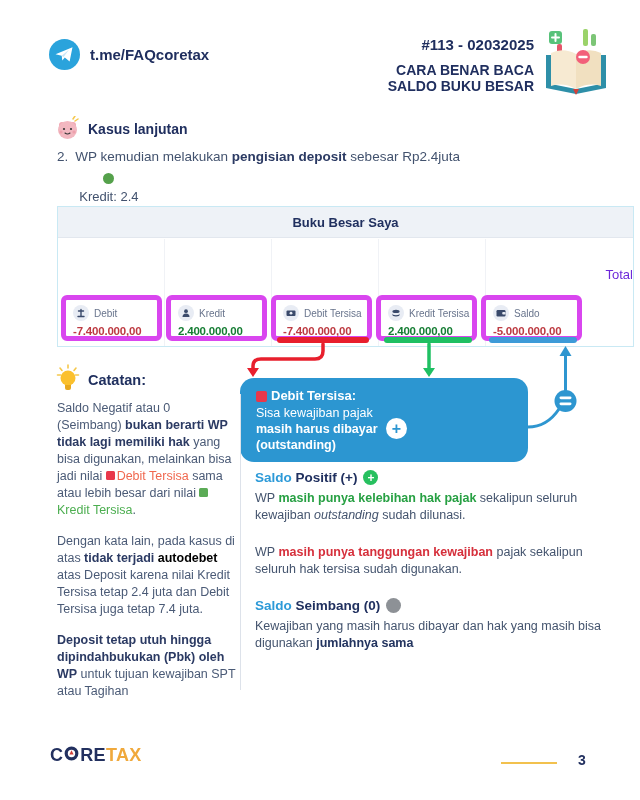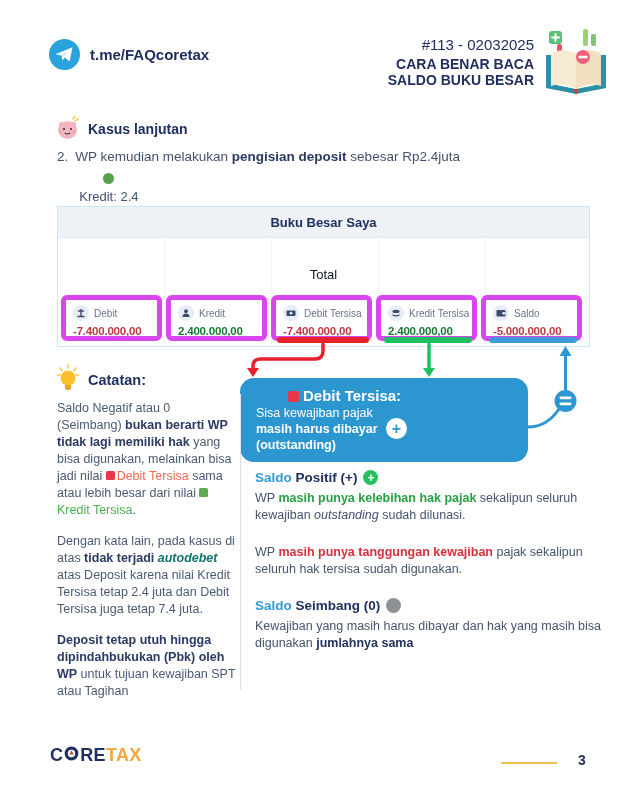--- a/index.html
+++ b/index.html
@@ -6,43 +6,43 @@
   body { background:#e8e8e8; font-family:"Liberation Sans", sans-serif; }
   .page {
     position:relative; width:640px; height:800px; margin:0 auto;
     background:#ffffff; overflow:hidden; color:#44546e;
   }
   
   .tg-icon { position:absolute; left:49px; top:39px; width:31px; height:31px;
     border-radius:50%; background:#2aa3dc; }
   .channel { position:absolute; left:90px; top:46px; font-size:15px; font-weight:bold; color:#202f5f; }
   .hdr-right { position:absolute; right:106px; top:36px; text-align:right; color:#202f5f; }
-  .hdr-edition { font-size:15px; font-weight:normal; margin-bottom:3px; }
+  .hdr-edition { font-size:15px; font-weight:bold; margin-bottom:9px; }
   .hdr-title { font-size:14px; font-weight:bold; line-height:16px; }
   .book-icon { position:absolute; left:543px; top:28px; }
   
   .pig-icon { position:absolute; left:55px; top:116px; }
   .case-heading { position:absolute; left:88px; top:121px; font-size:14px; font-weight:bold; color:#202f5f; }
   .case-item { position:absolute; left:57px; top:149px; font-size:13.5px; color:#42526e; }
   .case-item .num { margin-right:7px; }
   .b-navy { font-weight:bold; color:#2b3a63; }
   .flow-row { position:absolute; left:57px; top:173px; display:flex; align-items:center; gap:5px;
     font-size:13px; color:#42526e;flex-direction:column; }
   .dot-green { width:11px; height:11px; border-radius:50%; background:#55a14b; }
   .sq-green { width:12px; height:12px; border-radius:2px; background:#4cae4f; }
   .diamond-navy { width:8px; height:8px; background:#20305f; transform:rotate(45deg); margin:0 2px; }
   .flow-arrow { color:#7d8aa0; margin:0 2px; }
   
-  .ledger { position:absolute; left:57px; top:206px; width:533px; height:141px;
+  .ledger { position:absolute; left:57px; top:206px; width:577px; height:141px;
     border:1.5px solid #c9e9f4; background:#ffffff; }
   .ledger-titlebar { height:31px; background:#eef2f7; border-bottom:1px solid #e2e7ee;
     display:flex; align-items:center; justify-content:center; }
   .ledger-title { font-size:13px; font-weight:bold; color:#20305f; }
-  .ledger-total { position:absolute; left:0; top:60px; width:100%; text-align:center;
-    font-size:13px; color:#0f172a; }
+  .ledger-total { position:absolute; left:0; top:60px; width:100%; text-align:right;
+    font-size:13px; color:#6d28d9; }
   .colsep { position:absolute; top:32px; width:1px; height:107px; background:#f0f2f6; }
   .cards { position:absolute; left:3px; top:88px; display:flex; gap:4px; }
   .card { width:101px; height:46px; background:#fff; border:5px solid #d946ef; border-radius:6px;
     padding:5px 7px; }
   .card-top { display:flex; align-items:center; gap:5px; }
   .icon-circle { width:16px; height:16px; border-radius:50%; background:#e8ecf4;
     display:flex; align-items:center; justify-content:center; flex:none; }
   .card-label { font-size:10px; color:#68748c; white-space:nowrap; }
   .card-value { margin-top:4px; font-size:11.5px; font-weight:bold; letter-spacing:-0.2px; }
   .val-red { color:#bd3a41; }
@@ -51,40 +51,40 @@
   .bar-red { left:277px; top:337px; width:92px; background:#e81f2d; }
   .bar-green { left:384px; top:337px; width:88px; background:#1fc063; }
   .bar-blue { left:489px; top:337px; width:88px; background:#3d9bd8; }
   
   .connector-svg { position:absolute; left:0; top:0; width:640px; height:800px; pointer-events:none; }
   
   .callout { position:absolute; left:240px; top:378px; width:288px; height:84px;
     background:#2c96d1; border-radius:14px; color:#ffffff; font-size:12.5px; line-height:16px; }
   .co-left { position:absolute; left:16px; top:10px; }
   .co-right { position:absolute; left:178px; top:10px; }
-  .co-title { font-weight:bold; font-size:15px; display:flex; align-items:center; gap:4px; margin-bottom:1px;margin-left:32px; }
+  .co-title { font-weight:bold; font-size:13px; display:flex; align-items:center; gap:4px; margin-bottom:1px; }
   .co-sq { width:11px; height:11px; border-radius:2px; flex:none; }
   .co-sq-red { background:#e8374a; }
   .co-sq-green { background:#86a957; }
   .co-bold { font-weight:bold; }
   .co-plus { position:absolute; left:146px; top:40px; width:21px; height:21px; border-radius:50%;
     background:#ffffff; color:#2c96d1; font-size:16px; font-weight:bold;
     display:flex; align-items:center; justify-content:center; line-height:0; }
   
   .bulb-icon { position:absolute; left:56px; top:364px; }
   .catatan-heading { position:absolute; left:88px; top:372px; font-size:14.5px; font-weight:bold; color:#20305f; }
   .catatan-body { position:absolute; left:57px; top:400px; width:181px;
     font-size:12.5px; line-height:17px; color:#4a5a76; }
   .catatan-body p { margin-bottom:14px; }
   .inline-sq { display:inline-block; width:9px; height:9px; border-radius:1.5px; margin-right:2px; }
   .inline-sq-red { background:#e8374a; }
   .inline-sq-green { background:#5bab56; }
   .txt-debit { color:#f0684f; }
   .txt-kredit { color:#4cae50; }
-  .bi { font-weight:bold; font-style:italic; color:#0f766e; }
+  .bi { font-weight:bold; color:#000000; }
   .vdivider { position:absolute; left:240px; top:394px; width:1px; height:296px; background:#dde2ea; }
   
   .sections { position:absolute; left:255px; top:470px; width:347px; }
   .section { margin-bottom:20px; }
   .sec-title { display:flex; align-items:center; gap:6px; font-size:13.5px; font-weight:bold;
     color:#20305f; margin-bottom:5px; }
   .sec-saldo { color:#2d9ad8; }
   .badge { width:15px; height:15px; border-radius:50%; color:#fff; font-size:12px; font-weight:bold;
     display:flex; align-items:center; justify-content:center; line-height:0; flex:none; }
   .badge-plus { background:#27c05f; }

